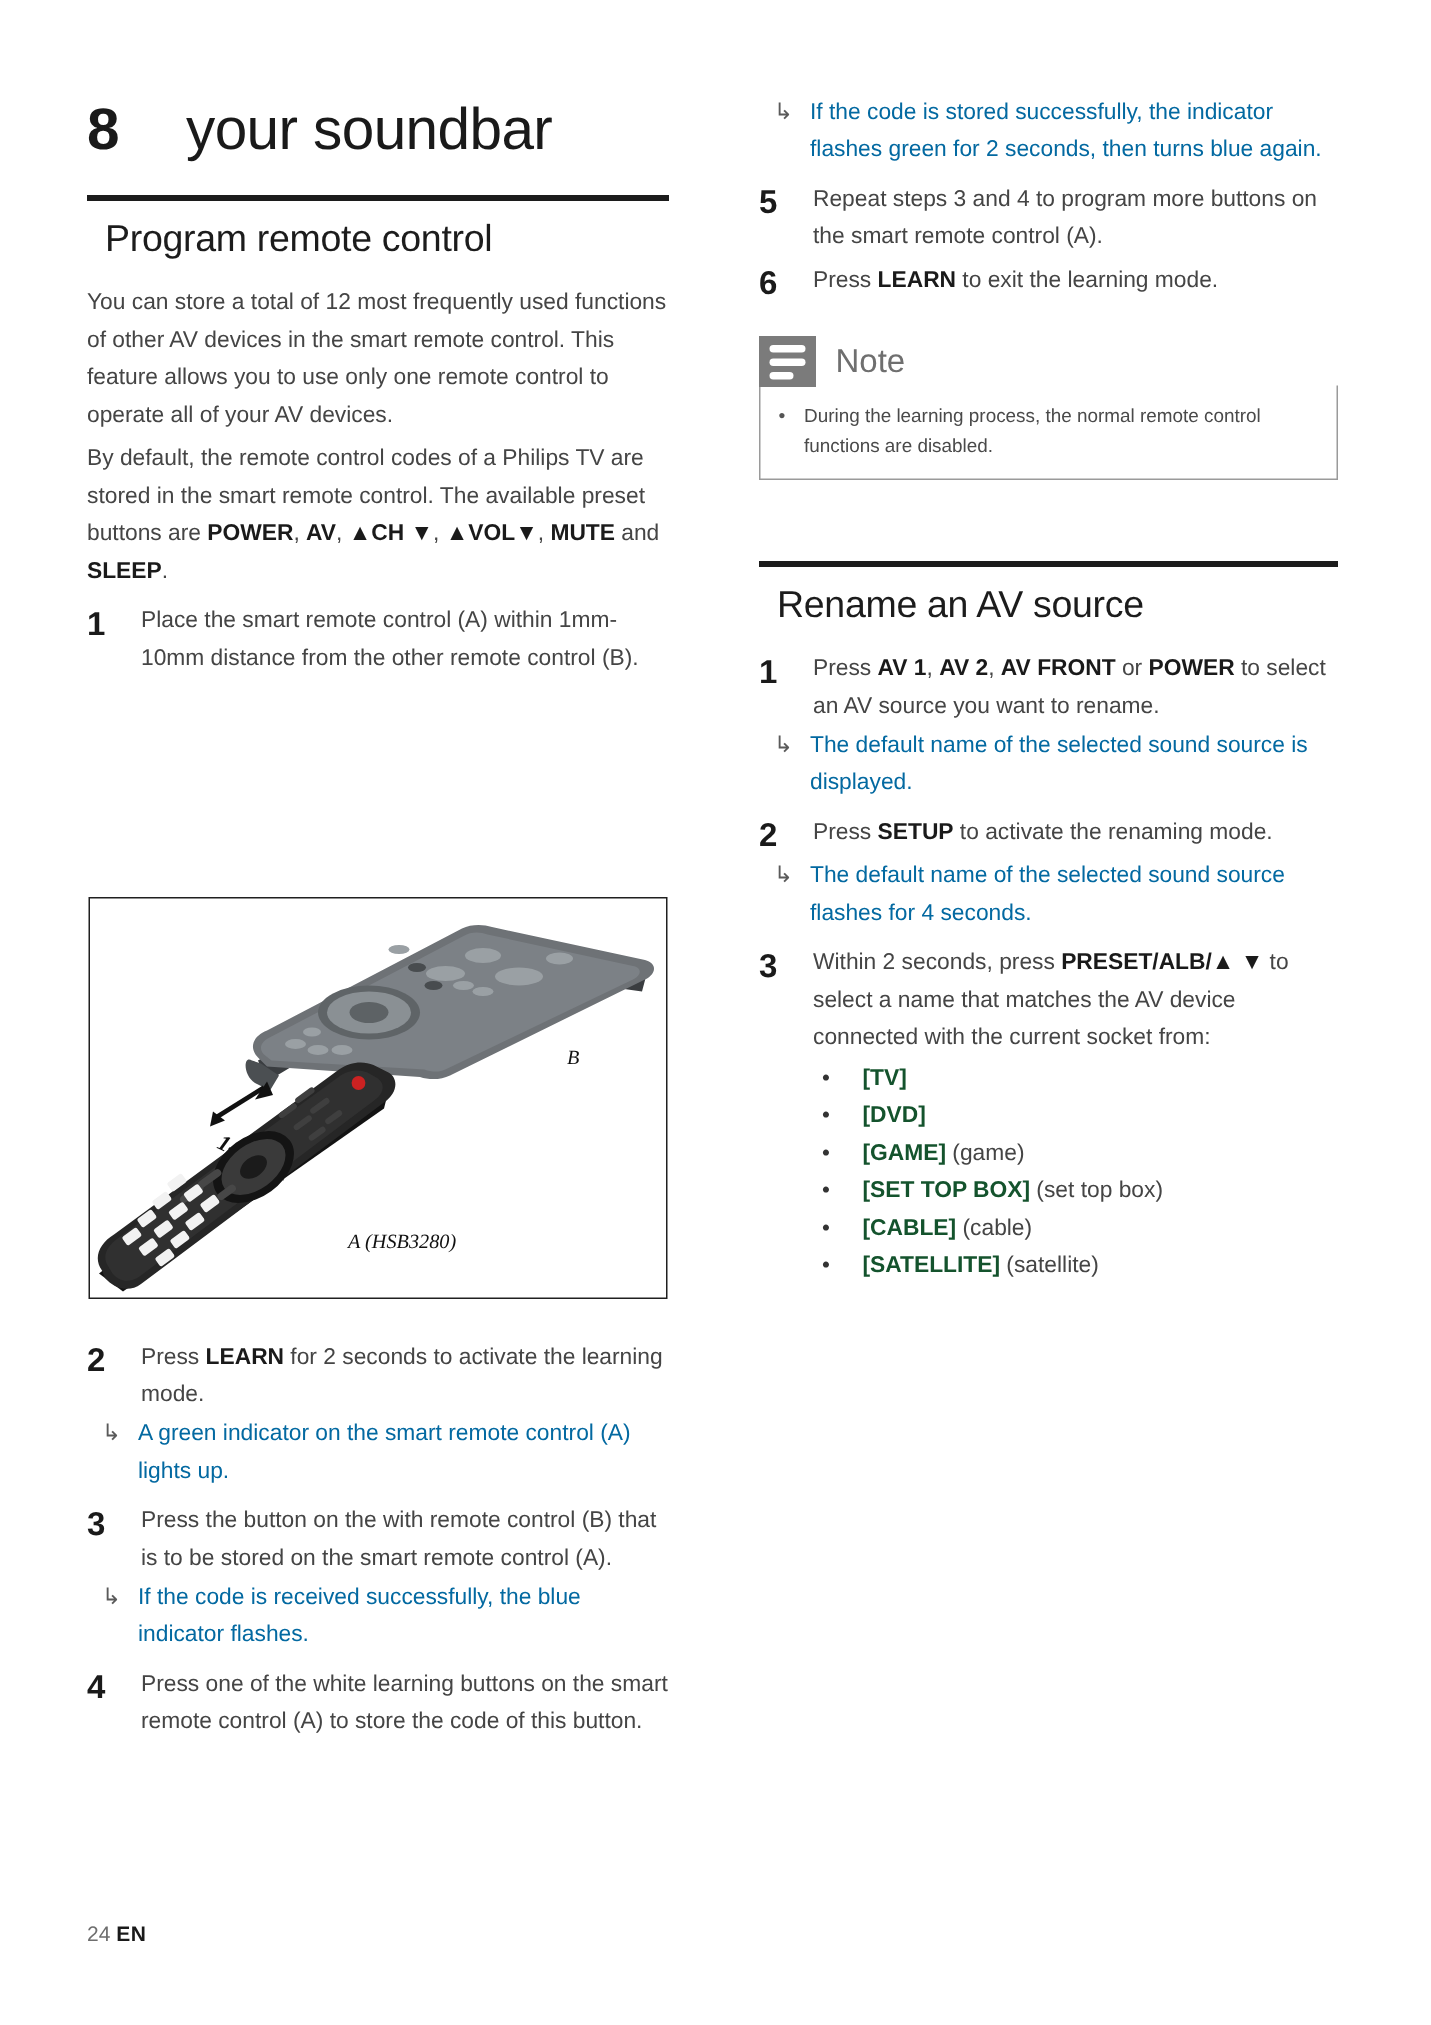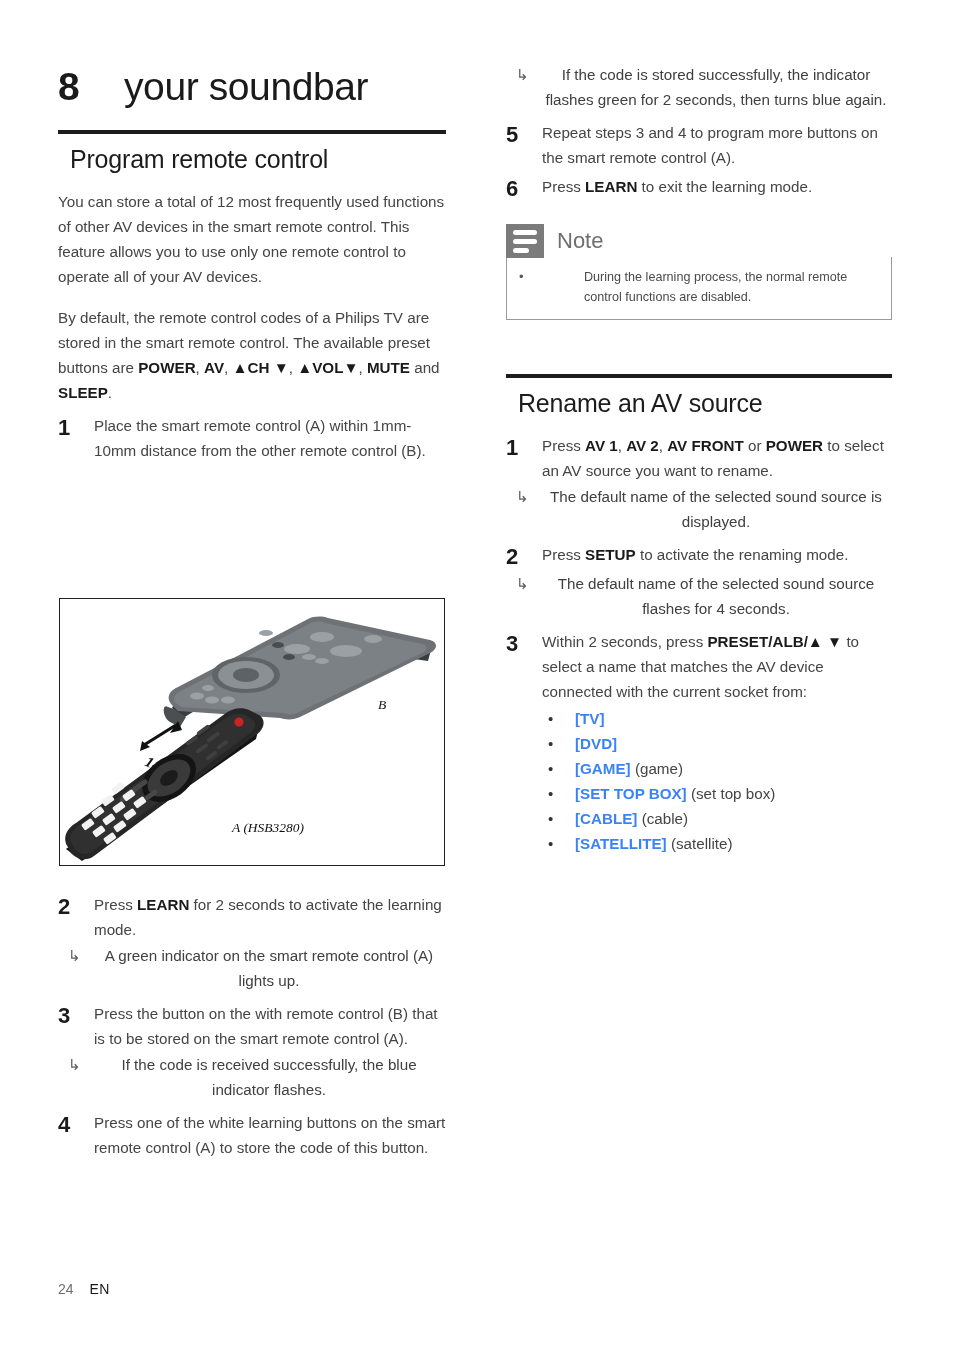--- a/index.html
+++ b/index.html
@@ -72,21 +72,21 @@
     letter-spacing: -0.2px;
   }
 
   
   p.body {
     font-size: 15.2px;
     line-height: 25px;
     margin: 0;
     color: #454545;
   }
-  p.body + p.body { margin-top: 16px; }
+  p.body + p.body { margin-top: 4px; }
   .b { font-weight: bold; color: #1a1a1a; }
 
   
   .step {
     display: flex;
     align-items: flex-start;
     margin-top: 8px;
   }
   .step-num {
     font-size: 22px;
@@ -115,22 +115,21 @@
     width: 24px;
     flex: none;
     font-size: 15px;
     line-height: 25px;
     color: #5a5a5a;
   }
   .result-text {
     flex: 1;
     font-size: 15.2px;
     line-height: 25px;
-    color: #404040;
-    text-align: center;
+    color: #0369a1;
   }
 
   
   .bullets { margin-top: 2px; }
   .bullet {
     display: flex;
     align-items: flex-start;
   }
   .bullet-dot {
     width: 33px;
@@ -142,21 +141,21 @@
     padding-left: 6px;
     box-sizing: border-box;
   }
   .bullet-text {
     font-size: 15.2px;
     line-height: 25px;
     color: #454545;
   }
   .bullet-text .strong {
     font-weight: bold;
-    color: #3b82f6;
+    color: #14532d;
   }
 
   
   .note {
     margin-top: 22px;
     position: relative;
   }
   .note-head {
     display: flex;
     align-items: center;
@@ -202,21 +201,20 @@
     width: 17px;
     flex: none;
     font-size: 13px;
     line-height: 20px;
     color: #555;
   }
   .note-text {
     font-size: 12.6px;
     line-height: 20px;
     color: #4a4a4a;
-    margin-left: 48px;
   }
 
   
   .figure {
     position: absolute;
     left: 59px;
     top: 598px;
     width: 384px;
     height: 266px;
     border: 1.4px solid #1f1f1f;
@@ -229,22 +227,22 @@
   .footer {
     position: absolute;
     left: 58px;
     top: 1280px;
     font-size: 14px;
     line-height: 18px;
   }
   .footer .pg { color: #6e6e6e; }
   .footer .lang {
     color: #1a1a1a;
-    font-weight: normal;
-    margin-left: 16px;
+    font-weight: bold;
+    margin-left: 4px;
     letter-spacing: 0.3px;
   }
 </style>
 </head>
 <body>
 
 <div class="page">
 
   <div class="col-left">
 

